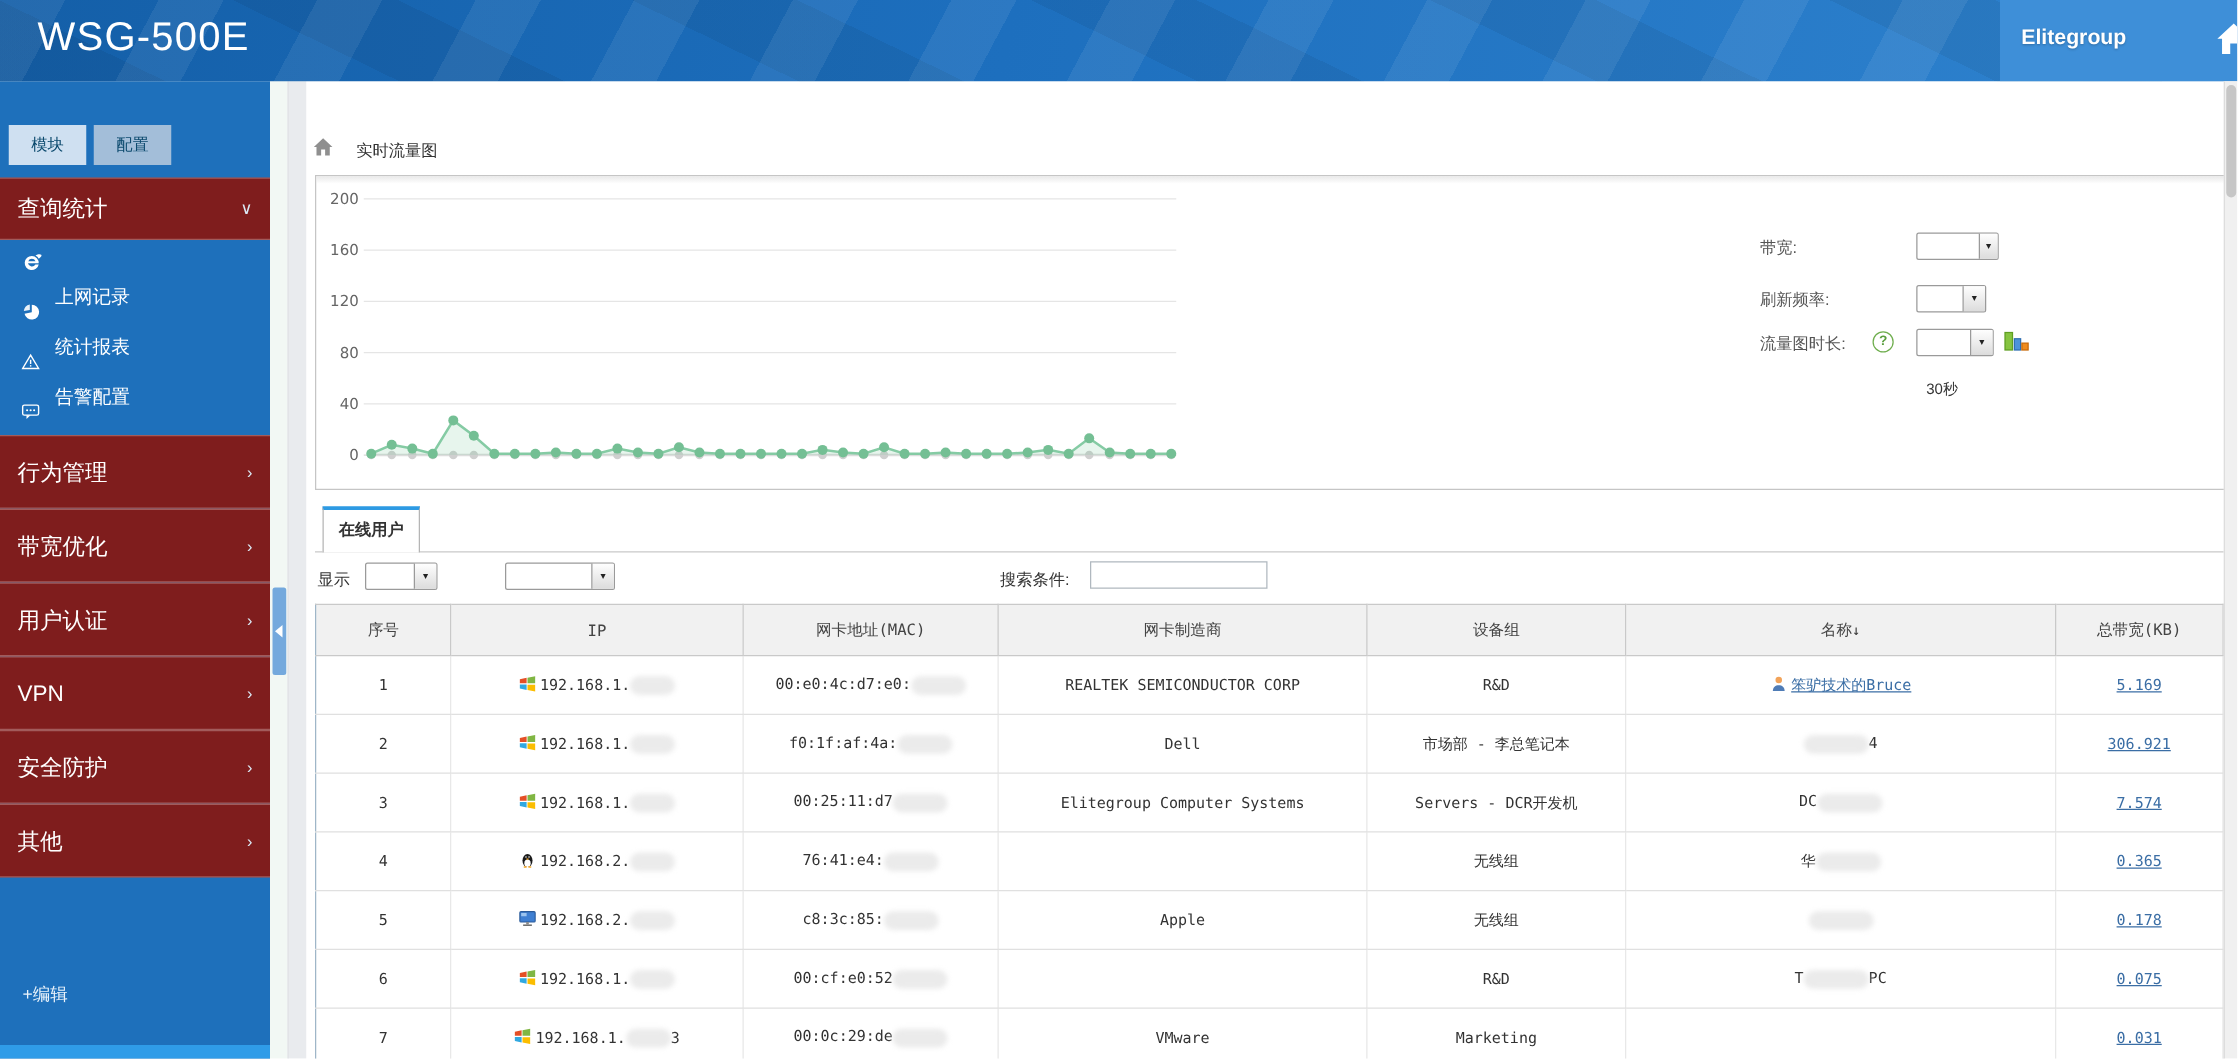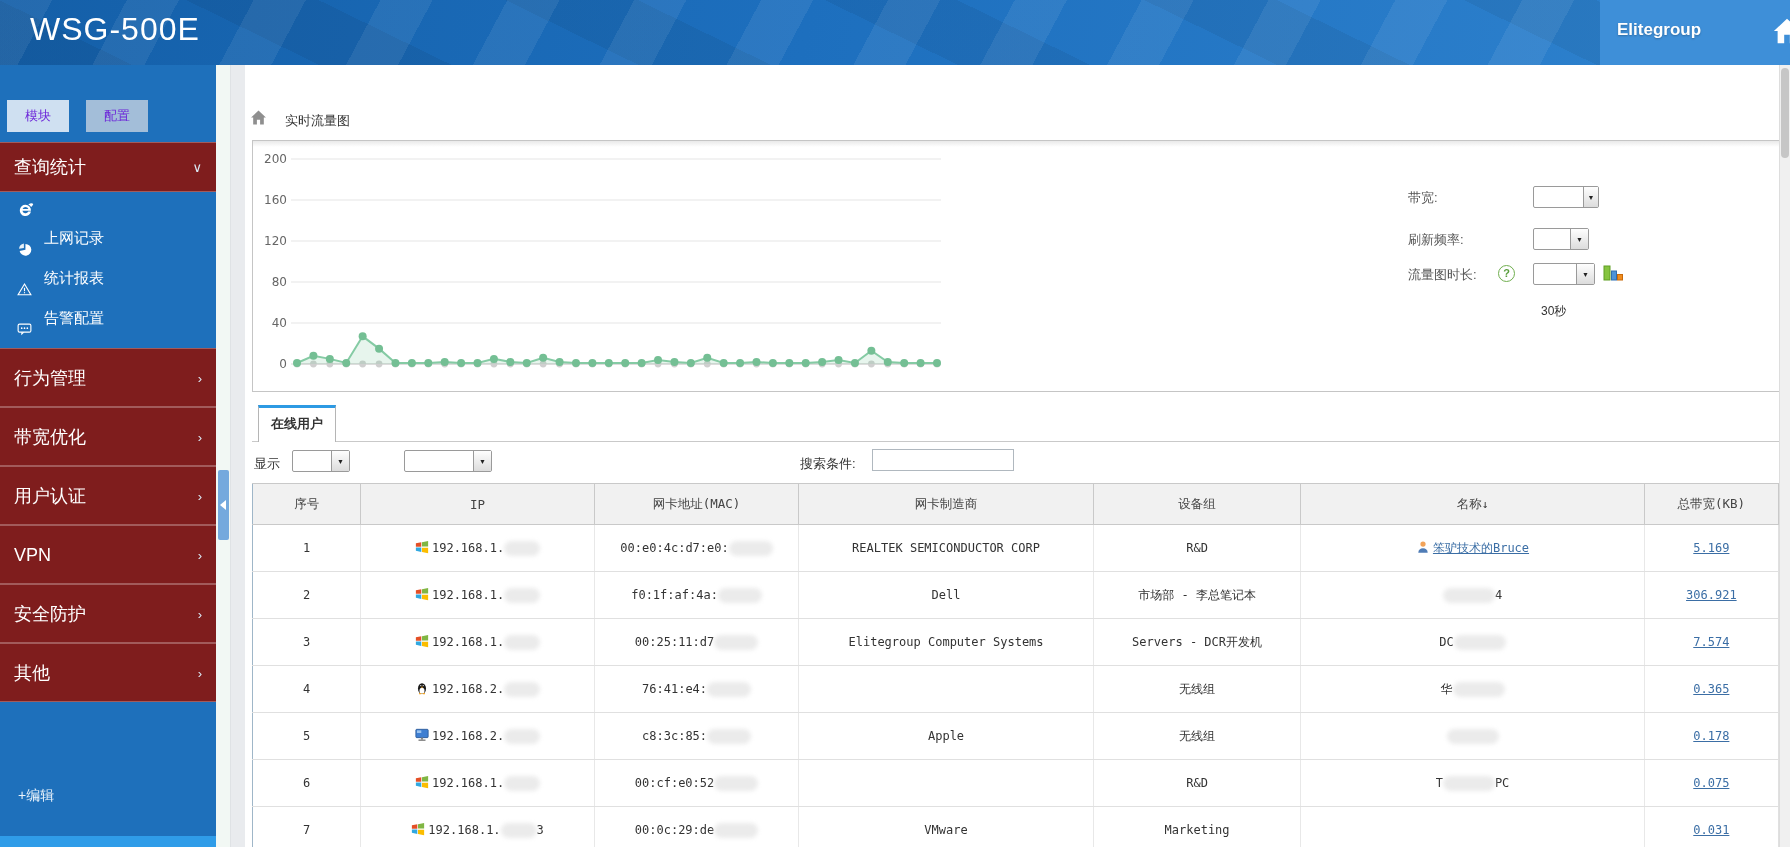--- a/index.html
+++ b/index.html
@@ -14,21 +14,21 @@
       linear-gradient(100deg,#145fa8 0%,#1d6fbe 45%,#2f83cf 100%);
     overflow:hidden;}
   .app-title{position:absolute;left:30px;top:11px;color:#fff;font-size:32px;letter-spacing:1px;font-weight:400;}
   .header-right{position:absolute;left:1600px;top:0;width:190px;height:65px;background:#3e8fd8;}
   .edition{position:absolute;left:17px;top:20px;color:#fff;font-size:17px;font-weight:bold;text-shadow:0 1px 2px rgba(0,0,0,.25);}
   .header-home{position:absolute;left:1772px;top:16px;}
 
   
   .sidebar{position:absolute;left:0;top:65px;width:216px;height:782px;background:#1e70bb;z-index:5;}
   .side-tabs{position:absolute;left:7px;top:35px;height:32px;display:flex;}
-  .side-tab{height:32px;line-height:32px;padding:0 18px;font-size:13px;color:#6d28d9;cursor:pointer;margin-right:17px;}
+  .side-tab{height:32px;line-height:32px;padding:0 18px;font-size:13px;color:#0c4a6e;cursor:pointer;margin-right:6px;}
   .side-tab.active{background:#cfe0f1;}
   .side-tab.inactive{background:#a3bed9;}
   .side-section{position:absolute;left:0;width:216px;background:#7f1d1d;
      border-top:1px solid rgba(255,255,255,.28);border-bottom:1px solid rgba(255,255,255,.28);
      color:#fff;cursor:pointer;}
   .side-section .lbl{position:absolute;left:14px;top:50%;transform:translateY(-50%);font-size:18px;}
   .side-section .chev{position:absolute;right:14px;top:50%;transform:translateY(-50%);font-size:13px;color:#dcebf7;}
   .submenu-item{position:absolute;left:0;width:216px;height:40px;color:#fff;cursor:pointer;}
   .submenu-item .ico{position:absolute;left:17px;top:50%;transform:translateY(-50%);width:17px;height:16px;}
   .submenu-item .lbl{position:absolute;left:44px;top:50%;transform:translateY(-50%);font-size:15px;margin-top:28px;}

